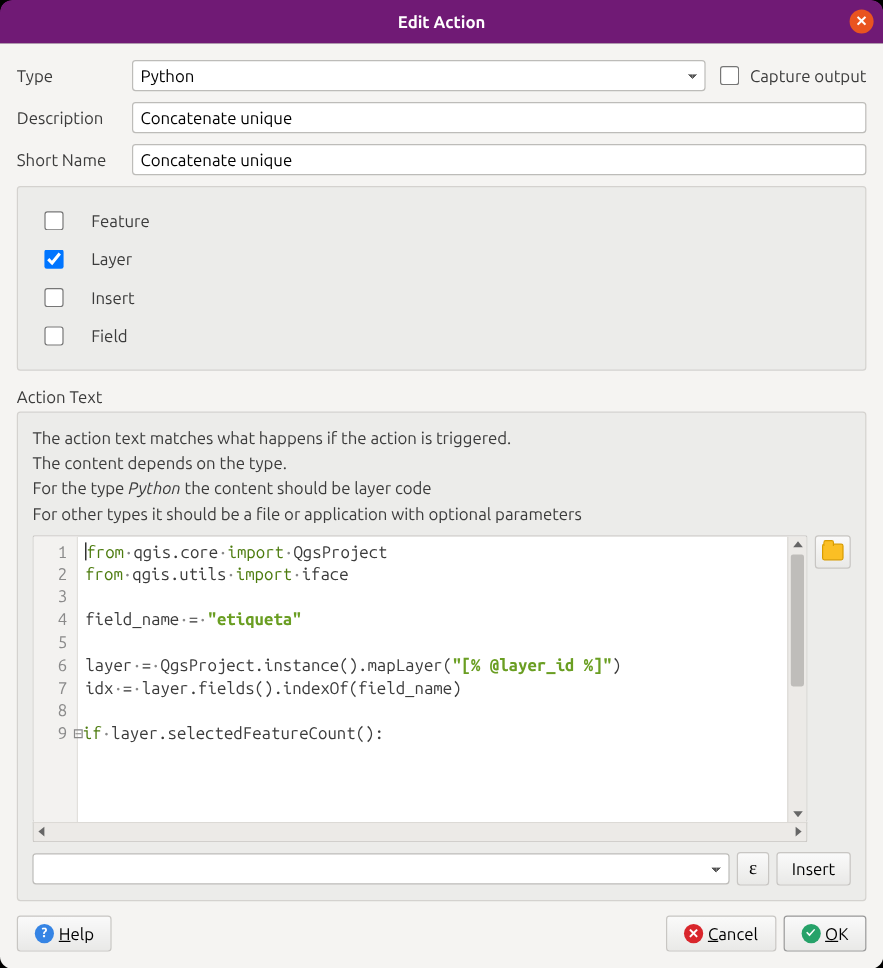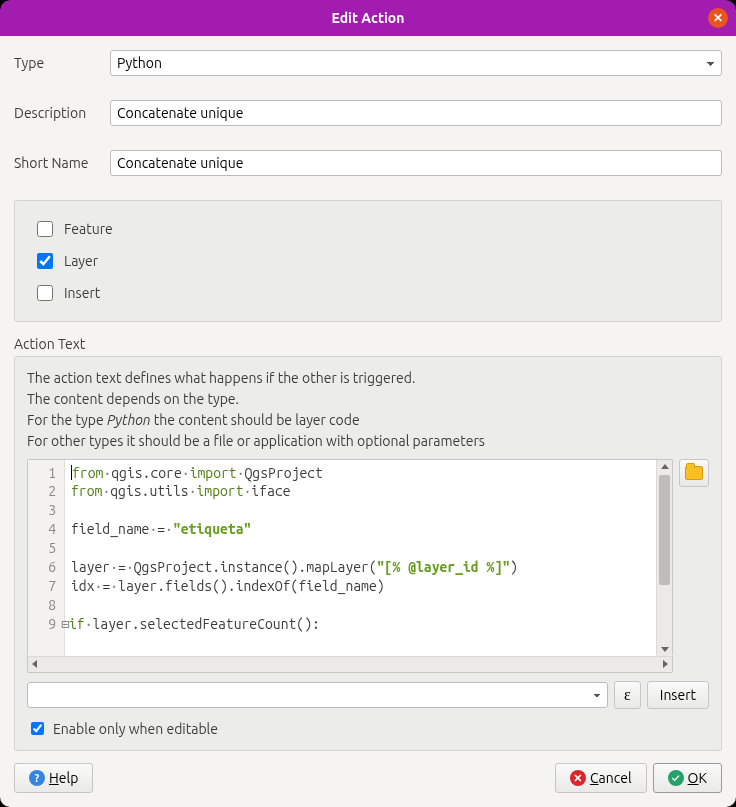--- a/index.html
+++ b/index.html
@@ -13,21 +13,21 @@
   .window {
     width: 736px;
     height: 807px;
     background: #000;
     border-radius: 10px;
     overflow: hidden;
     box-sizing: border-box;
   }
   .titlebar {
     height: 36px;
-    background: #a21caf;
+    background: #701a75;
     color: #fff;
     display: flex;
     align-items: center;
     justify-content: center;
     position: relative;
     font-weight: bold;
     border-top-left-radius: 10px;
     border-top-right-radius: 10px;
   }
   .titlebar .close {
@@ -46,21 +46,21 @@
     background: #f5f4f2;
     padding: 14px;
     height: calc(807px - 36px);
     box-sizing: border-box;
     display: flex;
     flex-direction: column;
   }
   .row {
     display: flex;
     align-items: center;
-    margin-bottom: 24px;
+    margin-bottom: 9px;
     gap: 8px;
   }
   .label {
     width: 88px;
     flex-shrink: 0;
   }
   select, input[type=text] {
     border: 1px solid #bdbcb9;
     border-radius: 3px;
     height: 26px;
@@ -88,21 +88,21 @@
   }
   .checkbox input { width: 16px; height: 16px; }
   .section-label { margin-top: 4px; margin-bottom: 4px; }
   .frame {
     border: 1px solid #d4d2cf;
     border-radius: 3px;
     background: #ececea;
     padding: 12px 16px;
   }
   .scopes-frame { margin-bottom: 10px; }
-  .scope-row { display: flex; align-items: center; gap: 8px; padding: 5px 2px; }
+  .scope-row { display: flex; align-items: center; gap: 20px; padding: 5px 2px; }
   .scope-row input { width: 16px; height: 16px; }
 
   .action-text-frame {
     flex: 1;
     padding: 10px 12px 12px 12px;
     display: flex;
     flex-direction: column;
     min-height: 0;
   }
   .help-text p { margin: 2px 0; line-height: 1.35; }
@@ -286,20 +286,24 @@
     <div class="close">✕</div>
   </div>
 
   <div class="client">
 
     <div class="row">
       <div class="label">Type</div>
       <select class="flex">
         <option>Python</option>
       </select>
+      <label class="checkbox">
+        <input type="checkbox" style="">
+        <span>Capture output</span>
+      </label>
     </div>
 
     <div class="row">
       <div class="label">Description</div>
       <input type="text" class="flex" value="Concatenate unique" style="">
     </div>
 
     <div class="row">
       <div class="label">Short Name</div>
       <input type="text" class="flex" value="Concatenate unique" style="">
@@ -312,27 +316,31 @@
         <span>Feature</span>
       </label>
       <label class="scope-row">
         <input type="checkbox" checked="" style="">
         <span>Layer</span>
       </label>
       <label class="scope-row">
         <input type="checkbox" style="">
         <span>Insert</span>
       </label>
+      <label class="scope-row">
+        <input type="checkbox" style="">
+        <span>Field</span>
+      </label>
     </div>
 
     <div class="section-label">Action Text</div>
     <div class="frame action-text-frame">
 
       <div class="help-text">
-        <p>The action text defines what happens if the other is triggered.</p>
+        <p>The action text matches what happens if the action is triggered.</p>
         <p>The content depends on the type.</p>
         <p><span>For the type </span><i>Python</i><span> the content should be layer code</span></p>
         <p>For other types it should be a file or application with optional parameters</p>
       </div>
 
       <div class="editor-row">
         <div class="editor-wrap">
           <div class="code-editor">
             <div class="gutter">1<br>2<br>3<br>4<br>5<br>6<br>7<br>8<br>9</div>
             <div class="code-lines"><span class="cursor"></span><span class="kw">from</span><span class="dot">·</span>qgis.core<span class="dot">·</span><span class="kw">import</span><span class="dot">·</span>QgsProject
@@ -359,24 +367,20 @@
 
       <div class="expr-row">
         <select class="flex">
           <option></option>
         </select>
         <button class="btn btn-epsilon">ε</button>
         <button class="btn">Insert</button>
       </div>
 
 
-      <label class="editable-row">
-        <input type="checkbox" checked="" style="">
-        <span>Enable only when editable</span>
-      </label>
 
     </div>
 
     <div class="footer">
       <button class="btn">
         <span class="icon-circle ic-help">?</span>
         <span><span class="underline">H</span><span>elp</span></span>
       </button>
       <div class="spacer"></div>
       <button class="btn">

